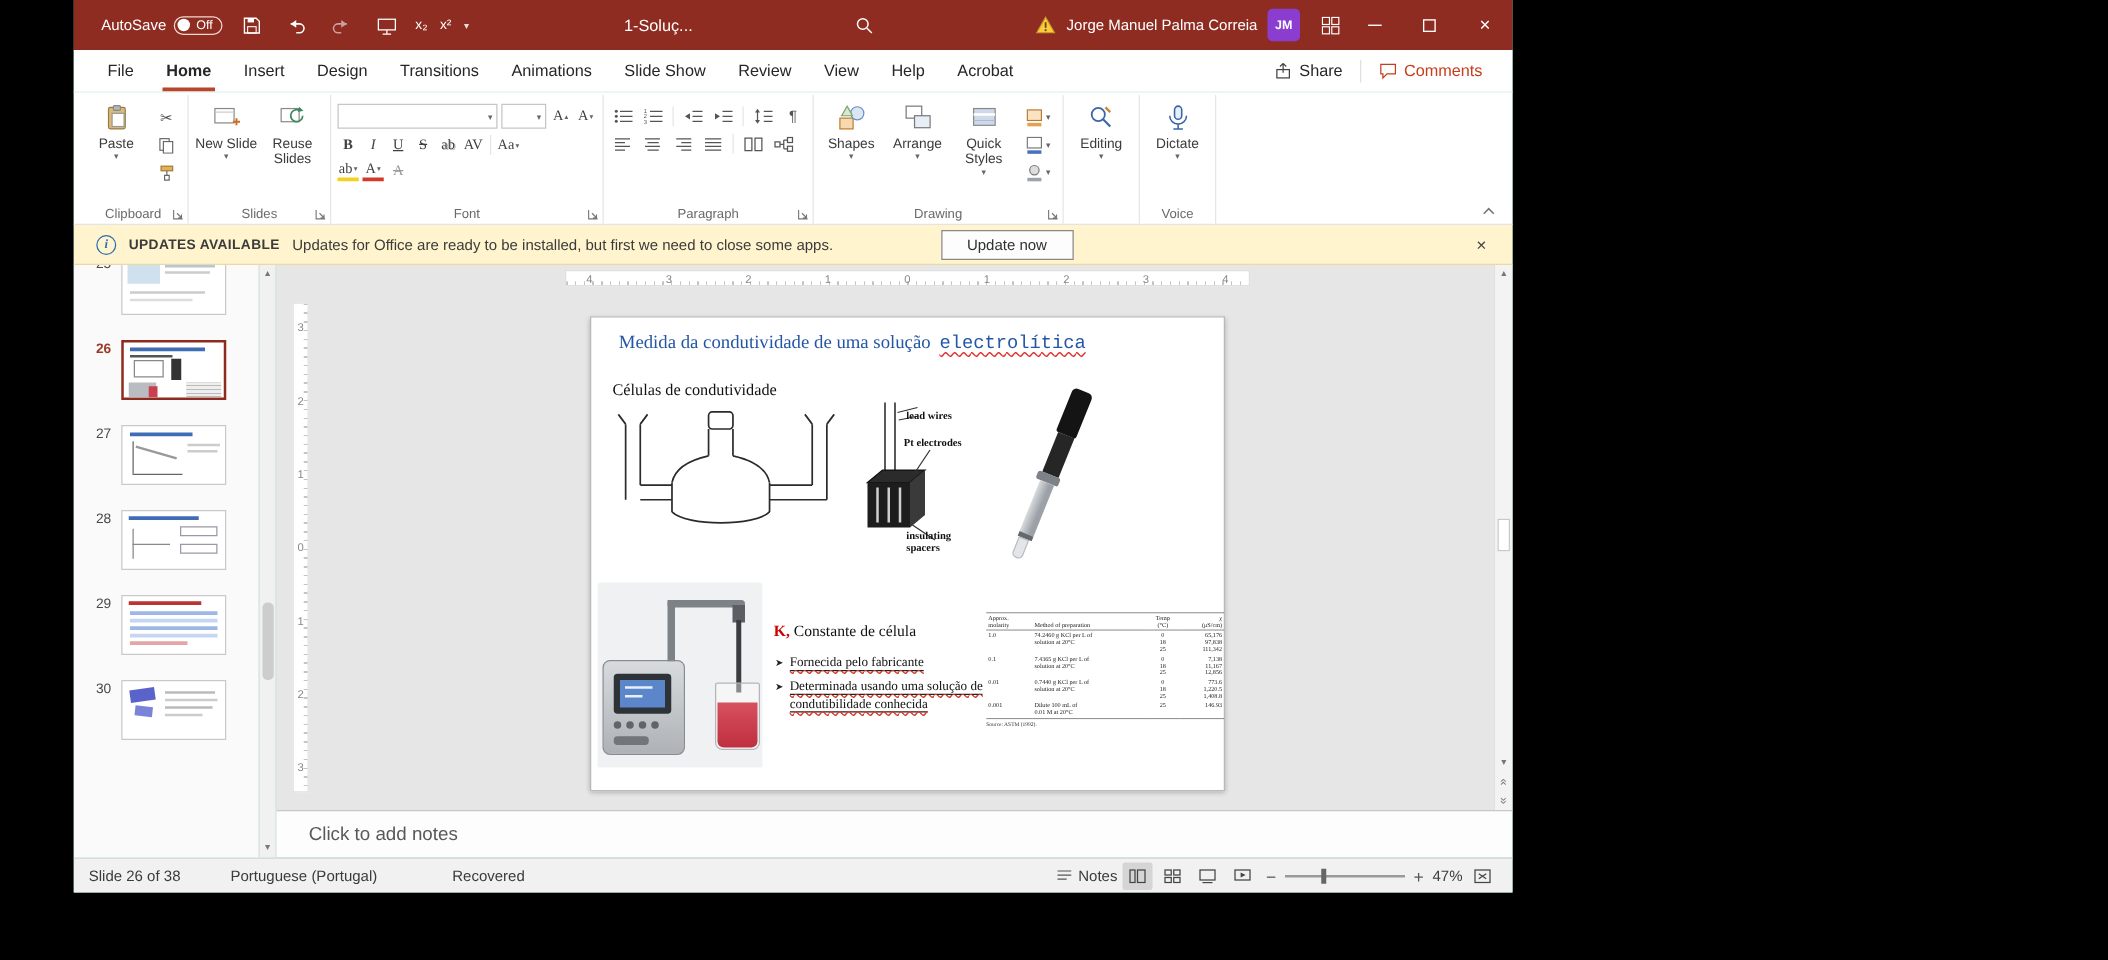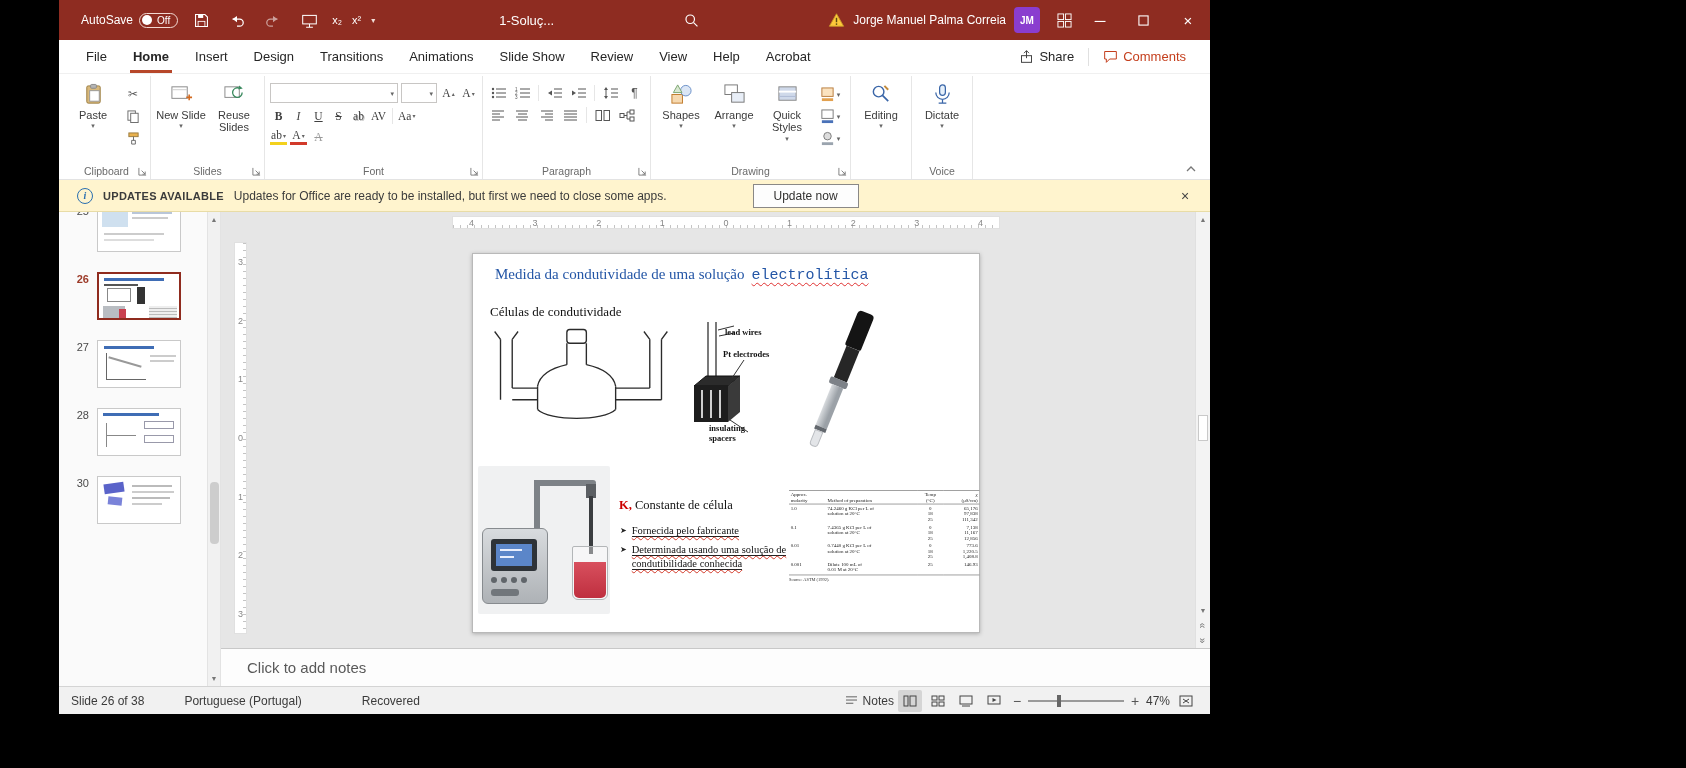--- a/index.html
+++ b/index.html
@@ -635,20 +635,31 @@
             <div class="thumb-num">28</div>
             <div class="thumb-box">
               <div class="mini" style="left: 5px; top: 4px; width: 56px; height: 3px; background: rgb(63, 109, 181);"></div>
               <div class="mini" style="left: 8px; top: 14px; width: 1px; height: 24px; background: rgb(136, 136, 136);"></div>
               <div class="mini" style="left: 8px; top: 26px; width: 30px; height: 1px; background: rgb(136, 136, 136);"></div>
               <div class="mini" style="left: 46px; top: 12px; width: 30px; height: 8px; border: 1px solid rgb(153, 153, 170);"></div>
               <div class="mini" style="left: 46px; top: 26px; width: 30px; height: 8px; border: 1px solid rgb(153, 153, 170);"></div>
             </div>
           </div>
           <div class="thumb-item">
+            <div class="thumb-num">29</div>
+            <div class="thumb-box">
+              <div class="mini" style="left: 5px; top: 4px; width: 58px; height: 3px; background: rgb(187, 51, 51);"></div>
+              <div class="mini" style="left: 6px; top: 12px; width: 70px; height: 3px; background: rgb(157, 184, 232);"></div>
+              <div class="mini" style="left: 6px; top: 18px; width: 70px; height: 3px; background: rgb(198, 213, 242);"></div>
+              <div class="mini" style="left: 6px; top: 24px; width: 70px; height: 3px; background: rgb(157, 184, 232);"></div>
+              <div class="mini" style="left: 6px; top: 30px; width: 70px; height: 3px; background: rgb(198, 213, 242);"></div>
+              <div class="mini" style="left: 6px; top: 36px; width: 46px; height: 3px; background: rgb(227, 165, 165);"></div>
+            </div>
+          </div>
+          <div class="thumb-item">
             <div class="thumb-num">30</div>
             <div class="thumb-box">
               <div class="mini" style="left: 6px; top: 6px; width: 20px; height: 10px; background: rgb(90, 99, 201); transform: rotate(-8deg);"></div>
               <div class="mini" style="left: 10px; top: 20px; width: 14px; height: 8px; background: rgb(122, 131, 217); transform: rotate(6deg);"></div>
               <div class="mini" style="left: 34px; top: 8px; width: 40px; height: 2px; background: rgb(187, 187, 187);"></div>
               <div class="mini" style="left: 34px; top: 14px; width: 42px; height: 2px; background: rgb(204, 204, 204);"></div>
               <div class="mini" style="left: 34px; top: 20px; width: 38px; height: 2px; background: rgb(187, 187, 187);"></div>
               <div class="mini" style="left: 34px; top: 26px; width: 30px; height: 2px; background: rgb(204, 204, 204);"></div>
             </div>
           </div>
@@ -715,21 +726,21 @@
             <path d="M40 14l16-4M41 20l15-3" stroke="#333" stroke-width="1" fill="none"></path>
             <polygon points="16,70 28,60 62,60 50,70" fill="#2b2b2b" stroke="#111"></polygon>
             <rect x="16" y="70" width="34" height="36" fill="#1d1d1d"></rect>
             <polygon points="50,70 62,60 62,96 50,106" fill="#3a3a3a"></polygon>
             <path d="M24 74v28M33 74v28M42 74v28" stroke="#cfcfcf" stroke-width="2"></path>
             <path d="M66 44L54 62" stroke="#333" stroke-width="1" fill="none"></path>
             <path d="M70 116L52 104" stroke="#333" stroke-width="1" fill="none"></path>
           </svg>
           <span class="dlabel" style="left:252px;top:74px">lead wires</span>
           <span class="dlabel" style="left:250px;top:96px">Pt electrodes</span>
-          <span class="dlabel wrap" style="left:236px;top:170px">insulating spacers</span>
+          <span class="dlabel wrap" style="left:252px;top:170px">insulating spacers</span>
 
           <div class="probe-wrap">
             <div class="probe">
               <div class="p-cap"></div>
               <div class="p-body"></div>
               <div class="p-ring"></div>
               <div class="p-sleeve"></div>
               <div class="p-band"></div>
               <div class="p-tip"></div>
             </div>

